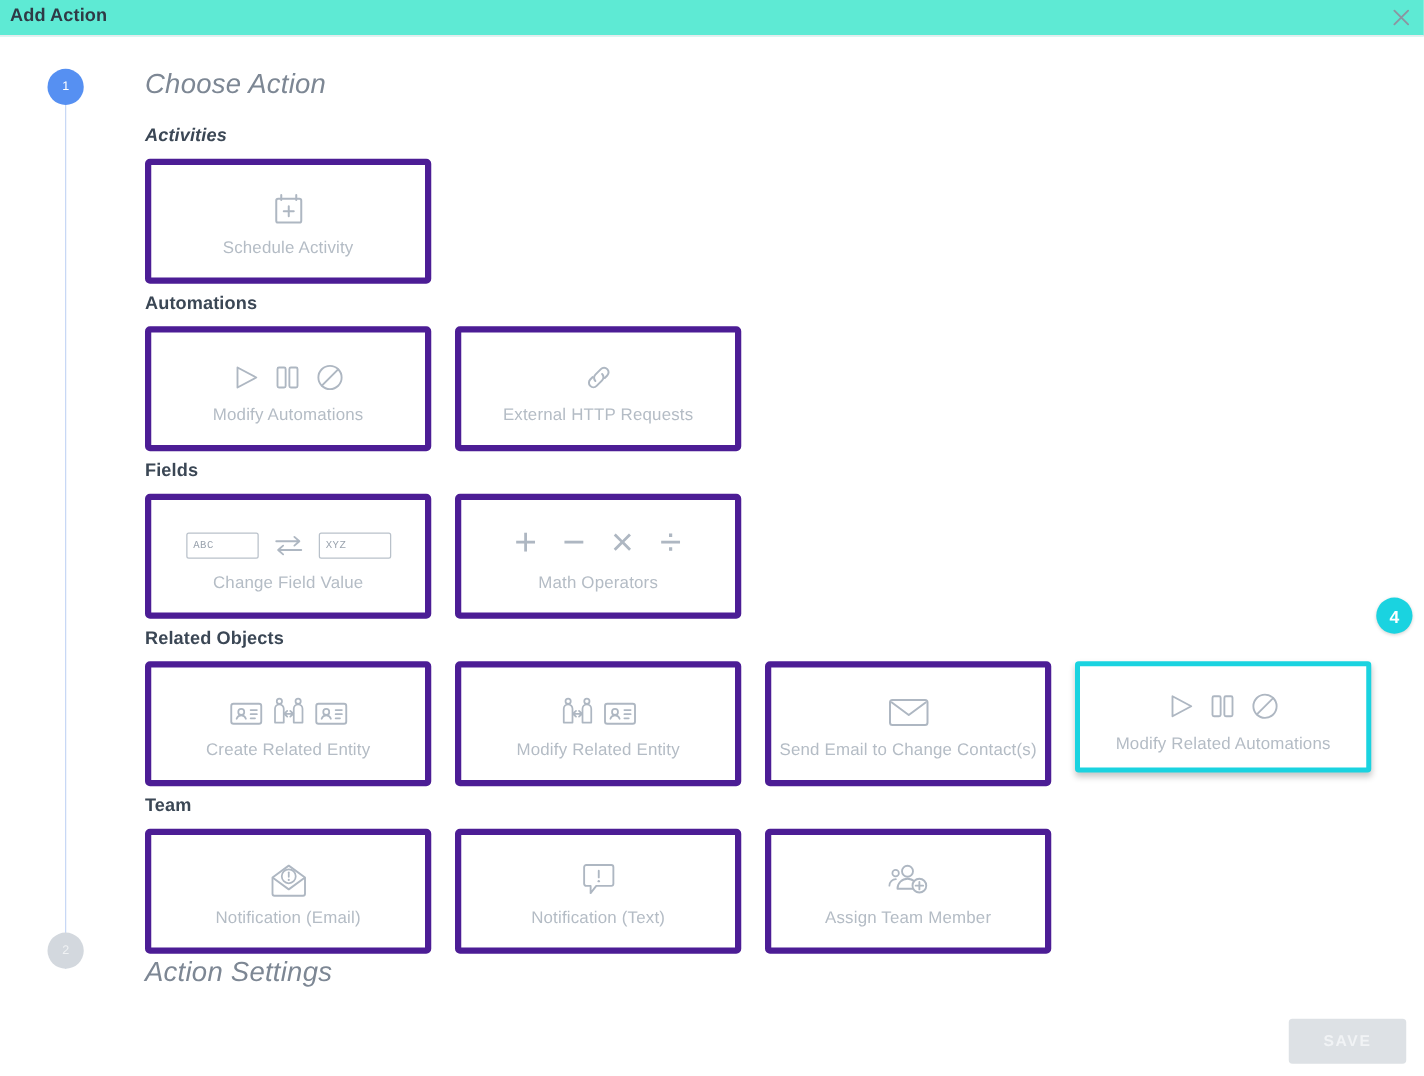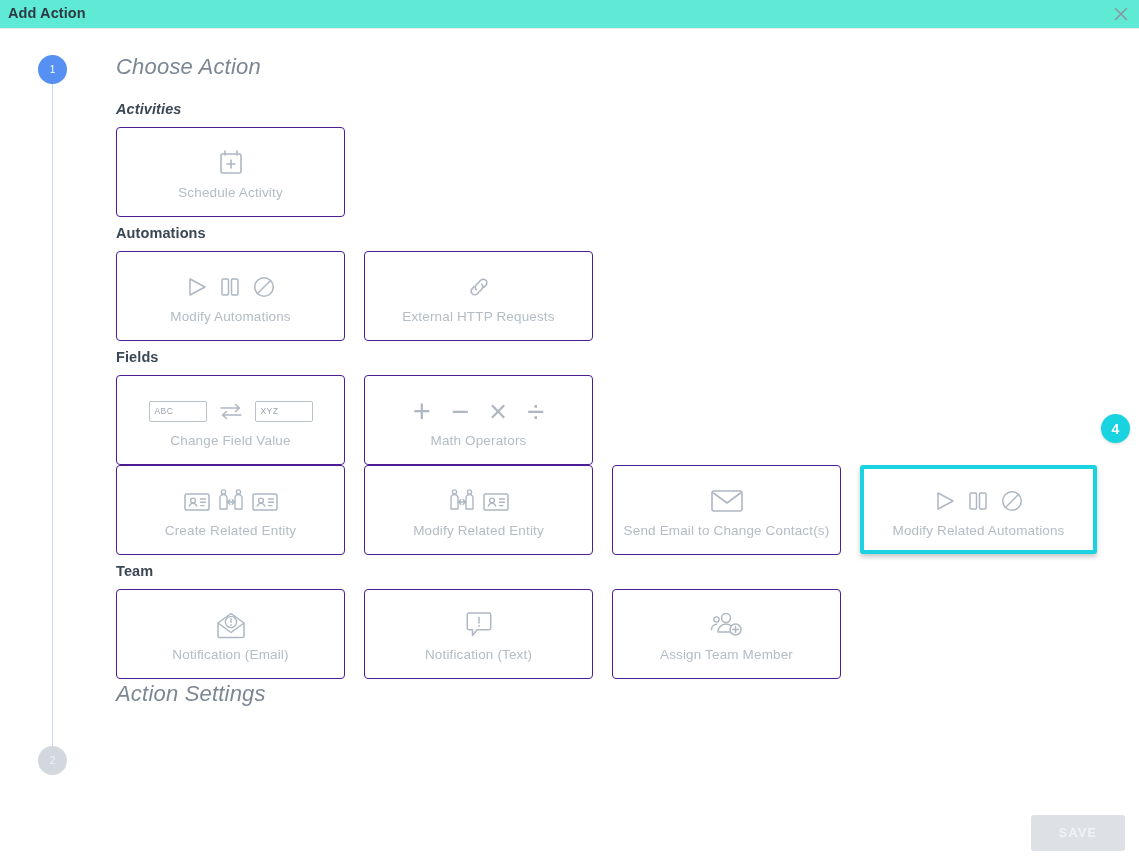--- a/index.html
+++ b/index.html
@@ -55,34 +55,35 @@
   }
   .group-label {
     font-size: 14.5px; font-weight: bold; color: #3b4755;
     margin-top: 8px; margin-bottom: 10px; letter-spacing: .1px;
   }
   .group-label.first { margin-top: 19px; font-style: italic; }
 
   .card-row { display: flex; gap: 19px; position: relative; }
 
   .card {
-    width: 229px; height: 90px;
-    border: 1px solid #4c1d95;
+    width: 229px; height: 100px;
+    border: 5px solid #4c1d95;
     border-radius: 4px;
     background: #ffffff;
     display: flex; flex-direction: column;
     align-items: center; justify-content: center;
     cursor: pointer;
     position: relative;
   }
   .card-icon {
     height: 38px;
     display: flex; align-items: center; justify-content: space-between;
     gap: 11px;
     color: #aeb7c2;
+    font-family: Liberation Mono, monospace;
   }
   .card-label {
     font-size: 13.5px; color: #b4bcc5;
     margin-top: 3px; letter-spacing: .15px;
     white-space: nowrap;
   }
 
   
   .card-wrap { position: relative; }
   .card.selected {
@@ -216,20 +217,21 @@
       <div class="card-icon math-row">
         <span>+</span>
         <span>−</span>
         <span>×</span>
         <span>÷</span>
       </div>
       <div class="card-label">Math Operators</div>
     </div>
   </div>
 
+  <div class="group-label">Related Objects</div>
   <div class="card-row">
 
     <div class="card">
       <div class="card-icon" style="gap:5px">
         <svg width="28" height="22" viewBox="0 0 28 22">
           <rect x="2" y="4" width="24" height="16" rx="1.8" stroke="#aeb7c2" stroke-width="1.5" fill="none"></rect>
           <circle cx="10" cy="10.5" r="2.4" stroke="#aeb7c2" stroke-width="1.4" fill="none"></circle>
           <path d="M6.3 16 a3.9 3.9 0 0 1 7.4 0" stroke="#aeb7c2" stroke-width="1.4" fill="none" stroke-linecap="round"></path>
           <path d="M17.5 9 H22.5 M17.5 12.3 H22.5 M17.5 15.6 H21" stroke="#aeb7c2" stroke-width="1.4" stroke-linecap="round"></path>
         </svg>

